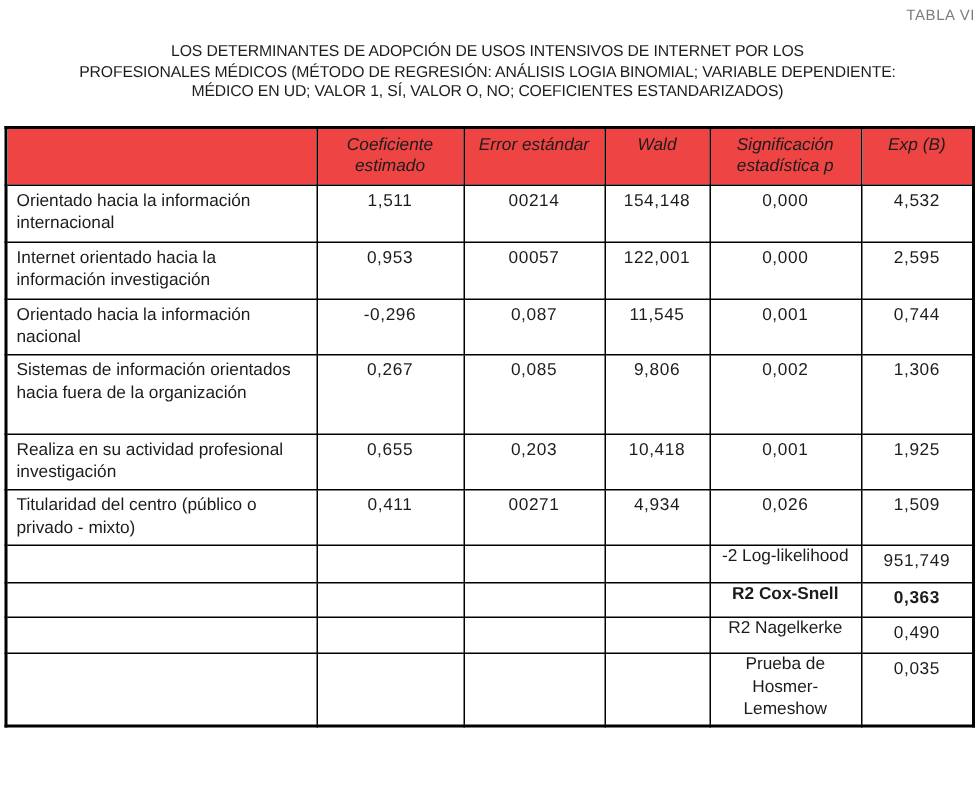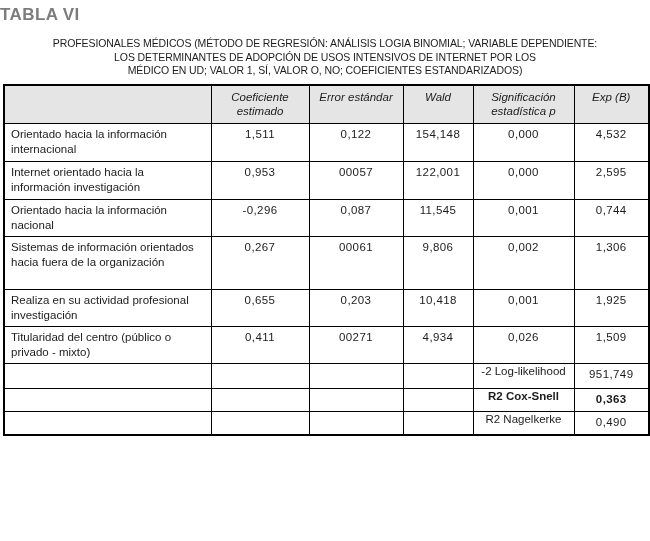--- a/index.html
+++ b/index.html
@@ -5,43 +5,43 @@
   html,body { margin:0; padding:0; background:#ffffff; }
   body {
     width:650px; height:541px; overflow:hidden;
     font-family:"Liberation Sans", sans-serif;
     color:#1c1c1c;
     -webkit-font-smoothing:antialiased;
   }
   .page { position:relative; width:650px; height:541px; }
 
   .doc-title {
-    text-align:left; padding-top:5px;
-    font-size:17px; font-weight:bold; letter-spacing:0.4px;
+    text-align:right; padding-top:5px;
+    font-size:10px; font-weight:normal; letter-spacing:0.4px;
     color:#7c7c7c;
   }
   .doc-subtitle {
     margin-top:12px; text-align:center;
     font-size:10.5px; line-height:13.5px; color:#1c1c1c;
     letter-spacing:-0.1px;
   }
   .doc-subtitle div { white-space:nowrap; }
 
   table.main {
     position:absolute; left:3px; top:84px;
     width:645px; border-collapse:collapse; table-layout:fixed;
     border:2px solid #000;
   }
   table.main th, table.main td {
     border:1px solid #000;
     vertical-align:top; overflow:hidden;
     font-size:11.5px;
   }
   thead th {
-    background:#e5e5e5;
+    background:#ef4444;
     font-style:italic; font-weight:normal;
     text-align:center; line-height:14px;
     padding:4px 2px 2px 2px;
   }
   td.lbl  { text-align:left; padding:3px 6px 2px 6px; line-height:15.5px; }
   td.num  { text-align:center; padding-top:4px; letter-spacing:0.4px; }
   td.statlbl { text-align:center; padding-top:0; line-height:15px; }
   td.empty { }
 
   tr.h38 { height:38px; } tr.h37 { height:37px; } tr.h53 { height:53px; }
@@ -49,22 +49,22 @@
   tr.h49 { height:49px; }
 </style>
 </head>
 <body>
 
 <div class="page">
 
   <div class="doc-title">TABLA VI</div>
 
   <div class="doc-subtitle">
+    <div>LOS DETERMINANTES DE ADOPCIÓN DE USOS INTENSIVOS DE INTERNET POR LOS</div>
     <div>PROFESIONALES MÉDICOS (MÉTODO DE REGRESIÓN: ANÁLISIS LOGIA BINOMIAL; VARIABLE DEPENDIENTE:</div>
-    <div>LOS DETERMINANTES DE ADOPCIÓN DE USOS INTENSIVOS DE INTERNET POR LOS</div>
     <div>MÉDICO EN UD; VALOR 1, SÍ, VALOR O, NO; COEFICIENTES ESTANDARIZADOS)</div>
   </div>
 
   <table class="main">
     <colgroup>
       <col style="width:207px">
         <col style="width:98px">
         <col style="width:94px">
       <col style="width:70px">
         <col style="width:101px">
@@ -77,21 +77,21 @@
         <th>Error estándar</th>
         <th>Wald</th>
         <th>Significación estadística p</th>
         <th>Exp (B)</th>
       </tr>
     </thead>
     <tbody>
       <tr class="h38">
         <td class="lbl">Orientado hacia la información internacional</td>
         <td class="num">1,511</td>
-        <td class="num">0,122</td>
+        <td class="num">00214</td>
         <td class="num">154,148</td>
         <td class="num">0,000</td>
         <td class="num">4,532</td>
       </tr>
       <tr class="h38">
         <td class="lbl">Internet orientado hacia la información investigación</td>
         <td class="num">0,953</td>
         <td class="num">00057</td>
         <td class="num">122,001</td>
         <td class="num">0,000</td>
@@ -101,21 +101,21 @@
         <td class="lbl">Orientado hacia la información nacional</td>
         <td class="num">-0,296</td>
         <td class="num">0,087</td>
         <td class="num">11,545</td>
         <td class="num">0,001</td>
         <td class="num">0,744</td>
       </tr>
       <tr class="h53">
         <td class="lbl">Sistemas de información orientados hacia fuera de la organización</td>
         <td class="num">0,267</td>
-        <td class="num">00061</td>
+        <td class="num">0,085</td>
         <td class="num">9,806</td>
         <td class="num">0,002</td>
         <td class="num">1,306</td>
       </tr>
       <tr class="h37">
         <td class="lbl">Realiza en su actividad profesional investigación</td>
         <td class="num">0,655</td>
         <td class="num">0,203</td>
         <td class="num">10,418</td>
         <td class="num">0,001</td>
@@ -147,16 +147,24 @@
         <td class="num">0,363</td>
       </tr>
       <tr class="h24">
         <td class="empty"></td>
         <td class="empty"></td>
         <td class="empty"></td>
         <td class="empty"></td>
         <td class="statlbl">R2 Nagelkerke</td>
         <td class="num">0,490</td>
       </tr>
+      <tr class="h49">
+        <td class="empty"></td>
+        <td class="empty"></td>
+        <td class="empty"></td>
+        <td class="empty"></td>
+        <td class="statlbl">Prueba de Hosmer- Lemeshow</td>
+        <td class="num">0,035</td>
+      </tr>
     </tbody>
   </table>
 
 </div>
 
 </body></html>

